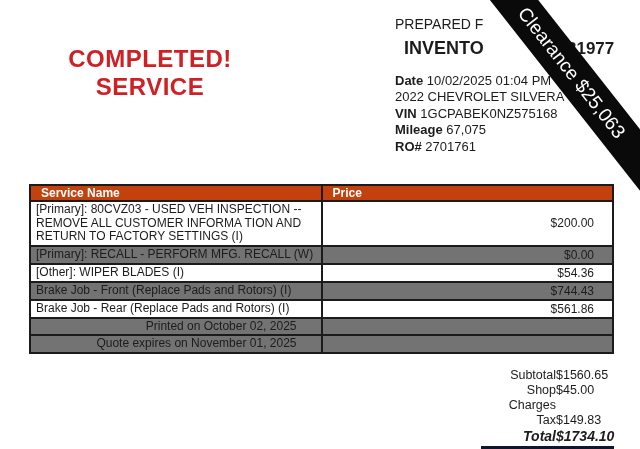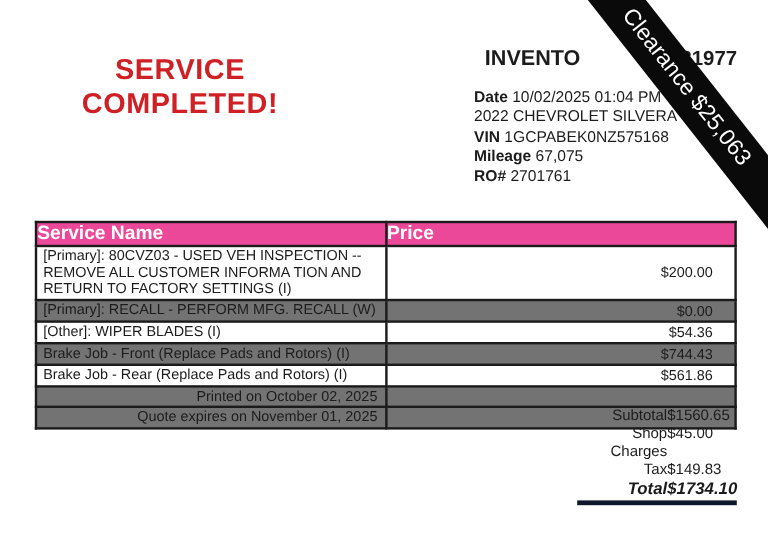--- a/index.html
+++ b/index.html
@@ -71,69 +71,70 @@
     border-collapse: collapse;
     width: 585px;
     font-size: 12px;
     table-layout: fixed;
   }
   table.services th, table.services td {
     border: 2px solid #1b1b1b;
     vertical-align: middle;
   }
   table.services th {
-    background: #ec4899;
+    background: #c2410c;
     color: #ffffff;
     font-weight: bold;
     text-align: left;
     height: 15px;
-    padding: 0 0 0 0;
-    font-size: 16px;
+    padding: 0 0 0 10px;
+    font-size: 12px;
   }
   td.name {
     width: 497px;
     padding: 1px 4px 1px 5px;
     white-space: pre-line;
     line-height: 13.5px;
     height: 16px;
   }
   td.price {
     width: 88px;
     text-align: right;
     padding: 1px 18px 1px 2px;
   }
   tr.alt td { background: #737373; }
-  tr.footer-row td.name { text-align: right; padding-right: 6px; }
+  tr.footer-row td.name { text-align: right; padding-right: 24px; }
   tr.big td.name { height: 30px; margin-top: 24px; }
 
   
   .totals {
     position: absolute;
-    right: 26px; top: 339px;
+    right: 26px; top: 368px;
     width: 133px;
     display: grid;
     grid-template-columns: auto 58px;
     font-size: 12.5px;
     border-bottom: 4px solid #0f172a;
     padding-bottom: 2px;
   }
   .totals .lbl { text-align: right; line-height: 15px; }
   .totals .val { line-height: 15px; }
   .totals .tot { font-weight: bold; font-size: 14px; line-height: 16px; font-style: italic; }
 </style>
 </head>
 <body>
 
 <div class="page">
 
   <div class="stamp">
+    <div>COMPLETED!</div>
     <div>SERVICE</div>
-    <div>COMPLETED!</div>
   </div>
 
+  <div class="prepared-frag">PREPARED F</div>
   <div class="inv-left">INVENTO</div>
   <div class="inv-right">31977</div>
 
   <div class="details">
     <div><b>Date</b> <span>10/02/2025 01:04 PM</span></div>
     <div>2022 CHEVROLET SILVERA</div>
     <div><b>VIN</b> <span>1GCPABEK0NZ575168</span></div>
     <div><b>Mileage</b> <span>67,075</span></div>
     <div><b>RO#</b> <span>2701761</span></div>
   </div>

